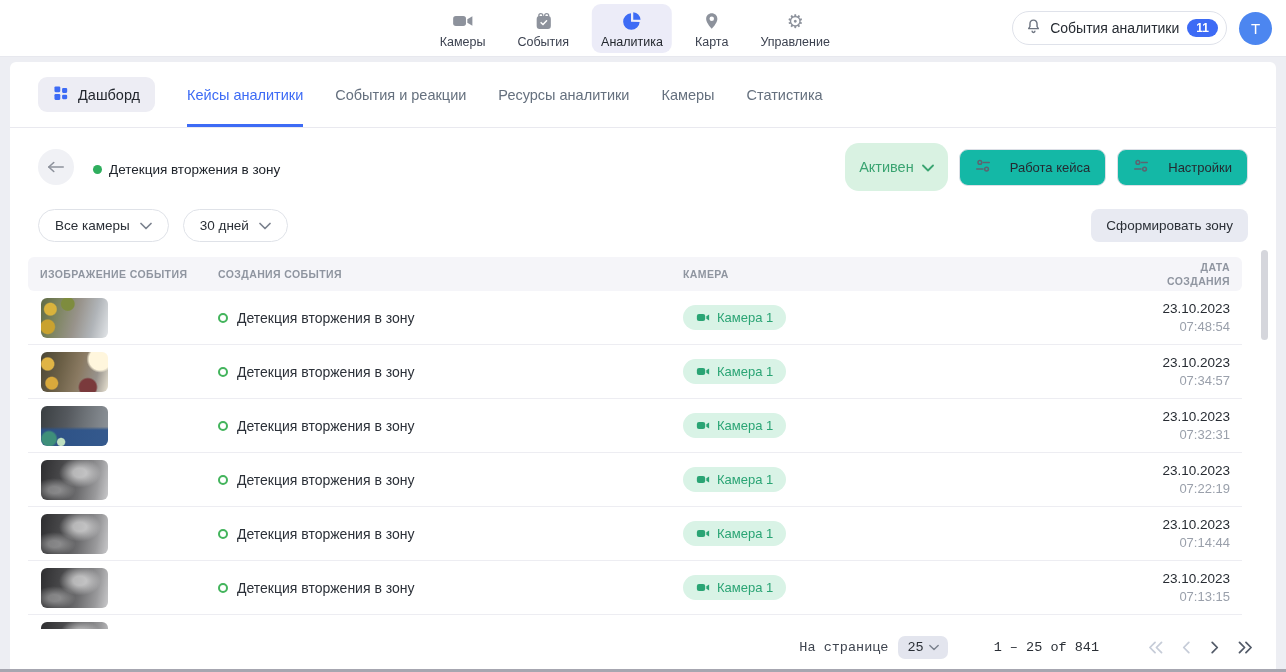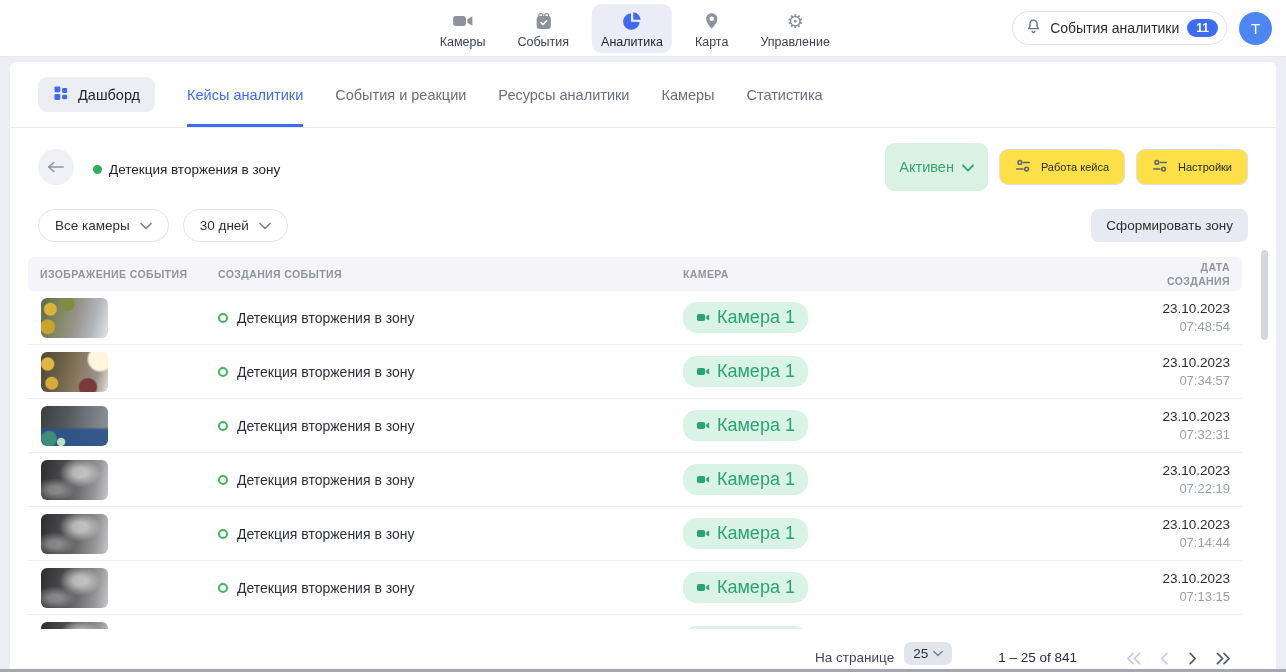--- a/index.html
+++ b/index.html
@@ -34,22 +34,22 @@
   .tab.active { color:#3d6bf5; border-bottom-color:#3d6bf5; }
 
   
   .case-row { display:flex; align-items:center; padding:0 28px; margin-top:15px; }
   .back-btn { width:36px; height:36px; border-radius:50%; background:#f0f1f5; display:flex; align-items:center; justify-content:center; cursor:pointer; color:#8d929c; }
   .case-titles { margin-left:19px; }
   .case-title { font-size:20px; font-weight:bold; color:#161b22; }
   .case-sub { display:flex; align-items:center; gap:7px; margin-top:4px; font-size:13.5px; color:#20252c; }
   .dot-green { width:9px; height:9px; border-radius:50%; background:#2fae5e; }
   .case-actions { margin-left:auto; display:flex; gap:11px; align-items:center; }
-  .status-pill { display:flex; align-items:center; gap:8px; background:#d9f2e2; color:#3aa471; border-radius:9px; padding:16px 14px; font-size:14.5px; cursor:pointer; }
-  .btn-outline { display:flex; align-items:center; gap:10px; border:1px solid #dcdfe6; border-radius:9px; background:#fde047; padding:8px 15px; font-size:11px; color:#252a31; cursor:pointer; }
+  .status-pill { display:flex; align-items:center; gap:8px; background:#d9f2e2; color:#3aa471; border-radius:14px; padding:16px 14px; font-size:14.5px; cursor:pointer; }
+  .btn-outline { display:flex; align-items:center; gap:19px; border:1px solid #dcdfe6; border-radius:9px; background:#14b8a6; padding:8px 15px; font-size:13px; color:#252a31; cursor:pointer; }
   .sliders-ico { color:#5c6470; }
 
   
   .filter-row { display:flex; align-items:flex-end; padding:0 28px; margin-top:18px; }
   .pill-select { display:flex; align-items:center; gap:10px; border:1px solid #dfe2e8; border-radius:17px; padding:8px 16px; font-size:13.5px; color:#2a2f36; cursor:pointer; margin-right:14px; background:#fff; }
   .report-btn { margin-left:auto; background:#e8eaf2; border-radius:8px; padding:9px 15px; font-size:13.5px; color:#2a2f36; cursor:pointer; }
   .chev { color:#7b828e; }
 
   
   .table-wrap { margin-top:15px; }
@@ -74,27 +74,27 @@
       radial-gradient(circle at 12% 82%, #3e8f7a 0 10%, rgba(0,0,0,0) 13%),
       radial-gradient(circle at 30% 90%, #bfe0c0 0 6%, rgba(0,0,0,0) 8%),
       linear-gradient(to bottom, rgba(0,0,0,0) 52%, rgba(43,83,140,.9) 60%),
       linear-gradient(100deg, #3a3f42 0%, #55595e 38%, #6d7277 62%, #8f959b 100%); }
   .t-night-ir { background:
       radial-gradient(ellipse at 58% 32%, rgba(255,255,255,.55) 0 12%, rgba(0,0,0,0) 38%),
       radial-gradient(ellipse at 20% 75%, rgba(255,255,255,.35) 0 8%, rgba(0,0,0,0) 28%),
       linear-gradient(100deg, #2e2e30 0%, #48484a 30%, #6e6e70 58%, #9a9a9c 82%, #c9c9cb 100%); }
   .event-cell { display:flex; align-items:center; gap:9px; font-size:14px; color:#2b3038; }
   .ring-green { width:10px; height:10px; border:2px solid #43b45c; border-radius:50%; flex:none; }
-  .cam-badge { display:inline-flex; align-items:center; gap:7px; background:#d9f3e6; color:#2aa474; border-radius:14px; padding:5px 13px; font-size:18px;justify-content:flex-end; }
+  .cam-badge { display:inline-flex; align-items:center; gap:7px; background:#d9f3e6; color:#2aa474; border-radius:14px; padding:5px 13px; font-size:13px;justify-content:flex-end; }
   .date-cell { text-align:right; }
   .date-main { font-size:13.5px; color:#272c33; }
   .date-time { font-size:13px; color:#9aa0ab; margin-top:3px; }
 
   
-  .foot { position:absolute; left:0; right:0; bottom:0; height:40px; background:#fff; display:flex; align-items:flex-end; justify-content:flex-end; padding:0 44px 4px 0; gap:0; }
+  .foot { position:absolute; left:0; right:0; bottom:0; height:40px; background:#fff; display:flex; align-items:center; justify-content:flex-end; padding:0 22px 4px 0; gap:0;font-family:Liberation Mono, monospace; }
   .foot .fp-label { font-size:13.5px; color:#3f4550; }
   .per-page { display:flex; align-items:center; gap:5px; background:#e3e5ee; border-radius:7px; padding:4px 9px; margin-left:10px; font-size:13.5px; color:#2a2f36; cursor:pointer; }
   .range-label { font-size:13.5px; color:#2a2f36; margin-left:46px; }
   .pager { display:flex; align-items:center; gap:17px; margin-left:48px; }
   .pg { cursor:pointer; display:flex; align-items:center; }
   .pg.disabled { color:#c6ccd8; }
   .pg.enabled { color:#525a68; }
 
   .scroll-thumb { position:absolute; right:8px; top:188px; width:7px; height:90px; border-radius:4px; background:#d5d6dc; }
 </style>

